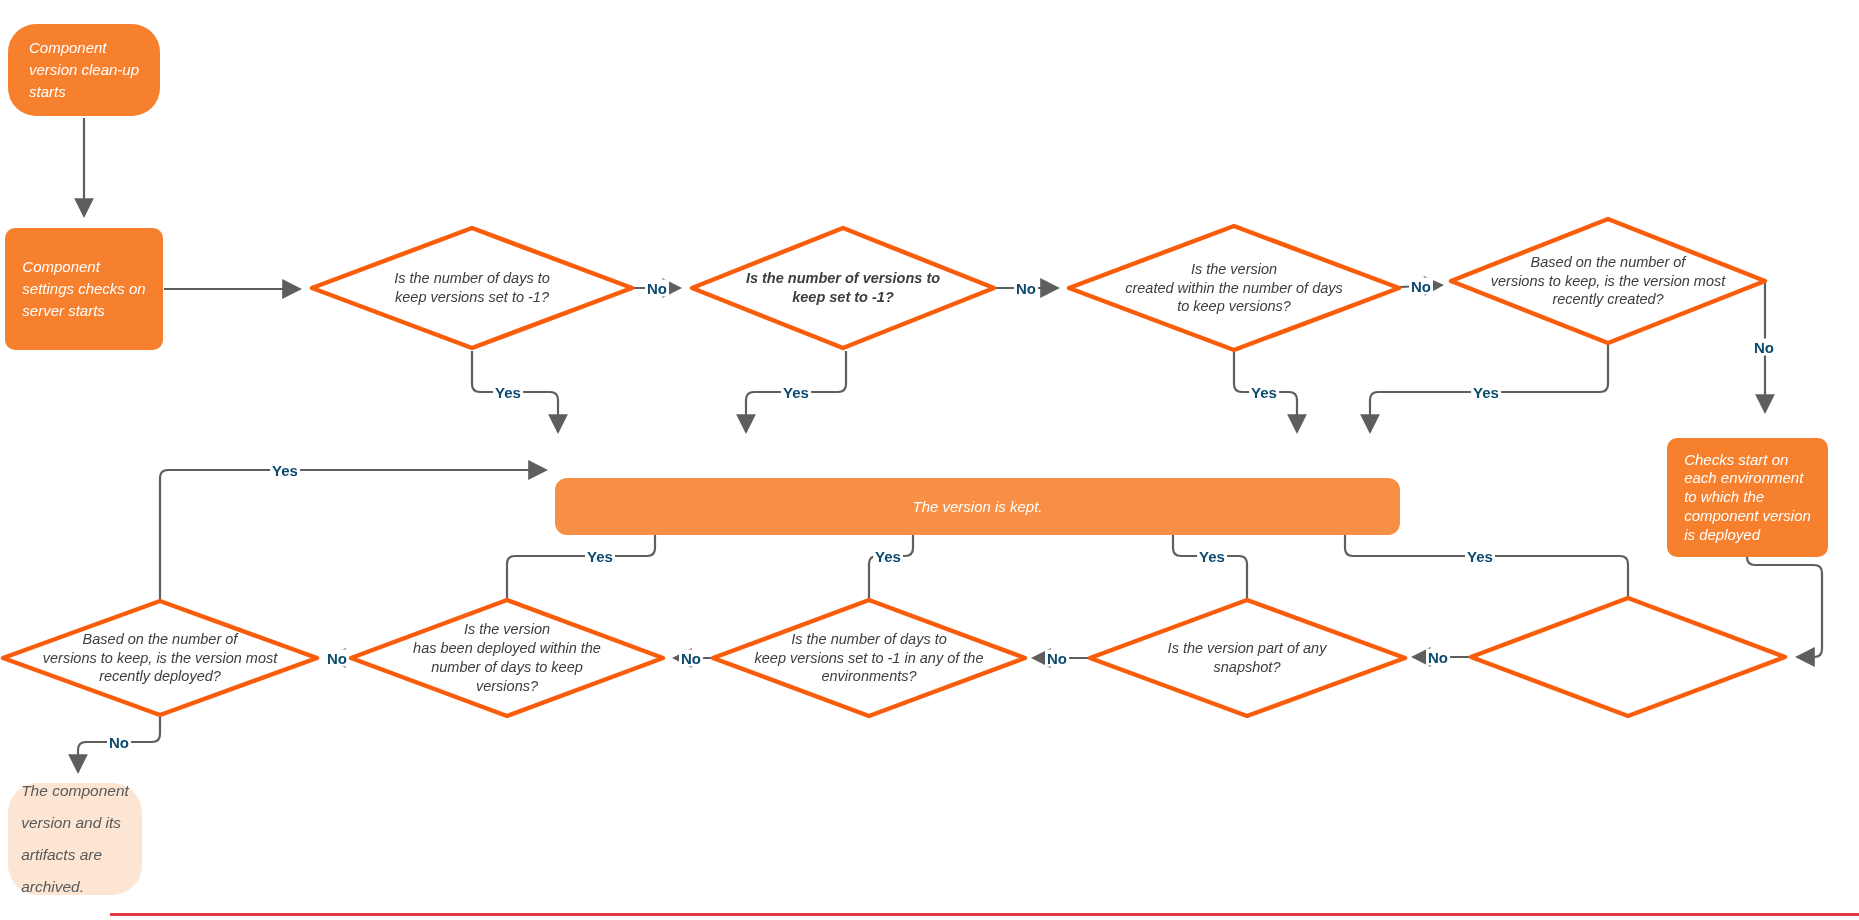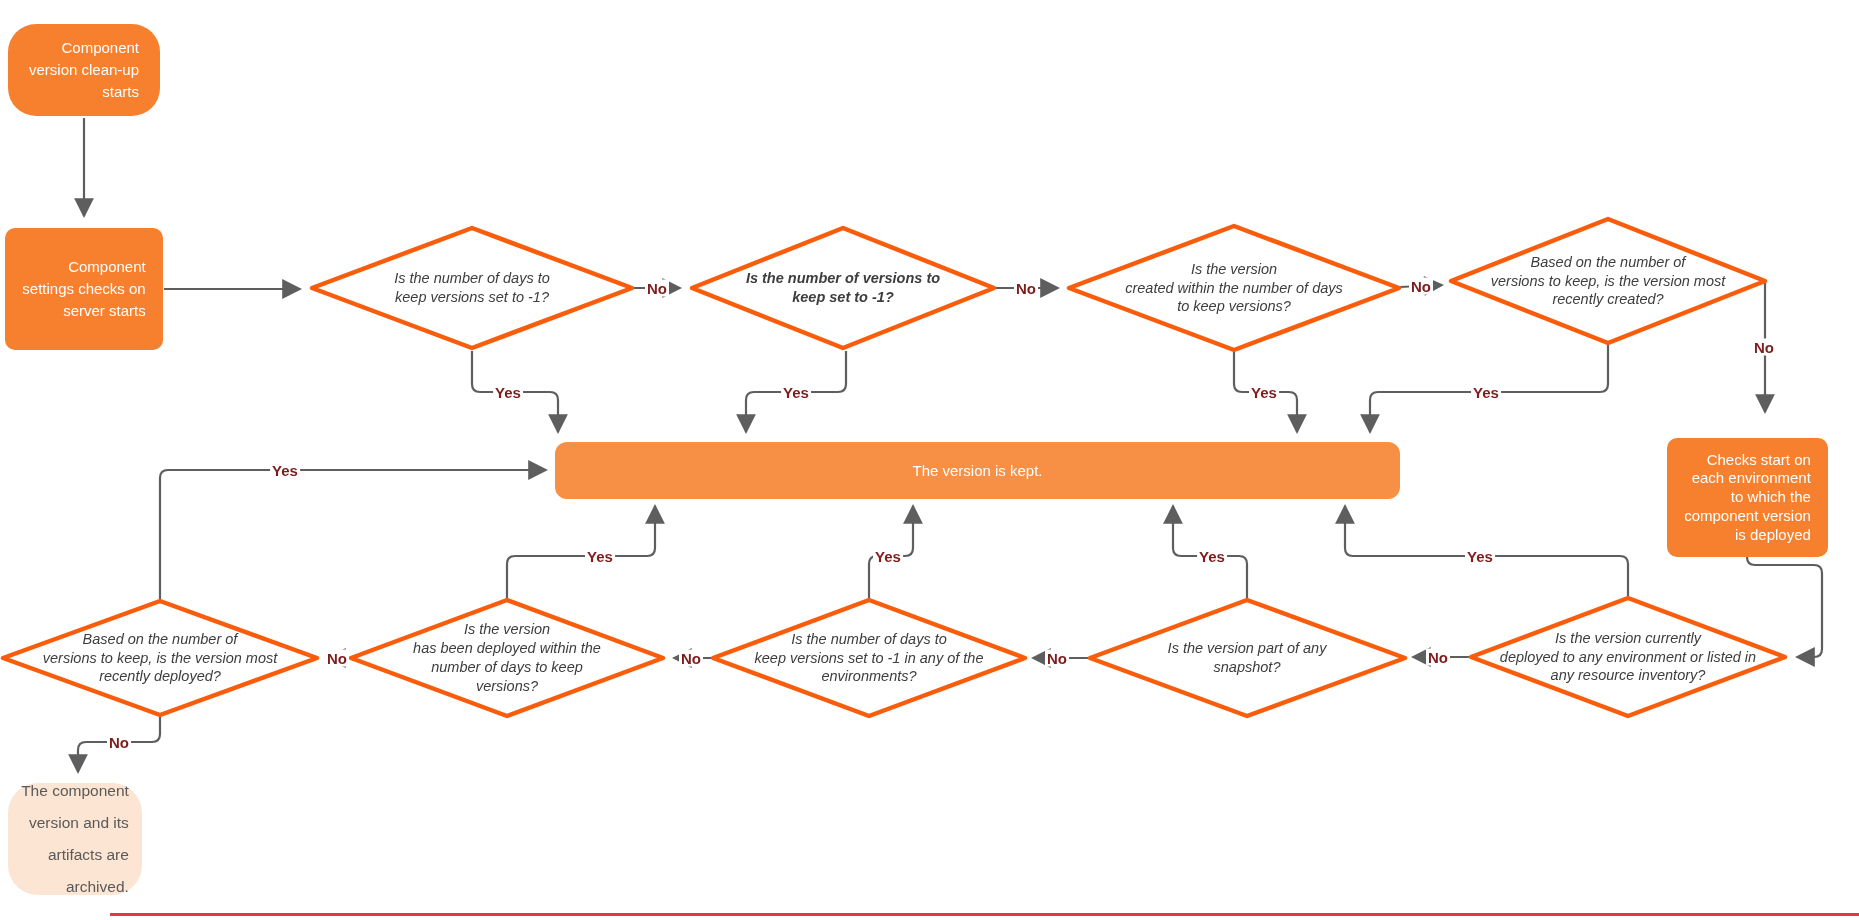--- a/index.html
+++ b/index.html
@@ -3,34 +3,34 @@
 <meta charset="utf-8">
 <style>
   html,body{margin:0;padding:0;background:#ffffff;}
   #stage{
     position:relative;width:1859px;height:920px;overflow:hidden;
     font-family:"Liberation Sans", sans-serif;background:#ffffff;
   }
   #edges{position:absolute;left:0;top:0;width:1859px;height:920px;}
   .node{
     position:absolute;display:flex;align-items:center;justify-content:center;
-    text-align:right;color:#ffffff;font-size:15px;line-height:1.45;
+    text-align:left;font-style:italic;color:#ffffff;font-size:15px;line-height:1.45;
     white-space:pre-line;box-sizing:border-box;
   }
   .fill-node{background:var(--node-fill);}
-  .bar-node{background:var(--bar-fill);}
+  .bar-node{background:var(--bar-fill);margin-top:36px;}
   .archived-node{background:var(--archived-fill);color:#5a5a5a;line-height:2.05;font-size:15.5px;}
   .diamond-text{
     position:absolute;display:flex;align-items:center;justify-content:center;
     text-align:center;font-style:italic;color:#3d3d3d;font-size:14.5px;line-height:1.3;
     white-space:pre-line;pointer-events:none;
   }
   .edge-label{
     position:absolute;transform:translate(-50%,-50%);
-    background:#ffffff;color:#7f1d1d;font-weight:bold;font-size:15px;
+    background:#ffffff;color:#0c4a6e;font-weight:bold;font-size:15px;
     line-height:1;padding:1px 2px;white-space:nowrap;
   }
   .bottom-rule{position:absolute;left:110px;top:913px;width:1749px;height:3px;background:var(--bottom-rule);}
   .diamond{fill:#ffffff;stroke:var(--diamond-stroke);stroke-width:4.5;stroke-linejoin:round;}
   .edge{fill:none;stroke:var(--edge);stroke-width:2.2;}
 </style>
 </head>
 <body>
 
 <div id="stage">
@@ -111,23 +111,20 @@
 recently deployed?</div>
   <div class="diamond-text" style="left:347px;top:598px;width:320px;height:120px;">Is the version
 has been deployed within the
 number of days to keep
 versions?</div>
   <div class="diamond-text" style="left:709px;top:598px;width:320px;height:120px;">Is the number of days to
 keep versions set to -1 in any of the
 environments?</div>
   <div class="diamond-text" style="left:1087px;top:598px;width:320px;height:120px;">Is the version part of any
 snapshot?</div>
-  <div class="diamond-text" style="left:1468px;top:597px;width:320px;height:120px;">Is the version currently
-deployed to any environment or listed in
-any resource  inventory?</div>
 
   <div class="edge-label" style="left:657px;top:288px;">No</div>
   <div class="edge-label" style="left:1026px;top:288px;">No</div>
   <div class="edge-label" style="left:1421px;top:286px;">No</div>
   <div class="edge-label" style="left:508px;top:392px;">Yes</div>
   <div class="edge-label" style="left:796px;top:392px;">Yes</div>
   <div class="edge-label" style="left:1264px;top:392px;">Yes</div>
   <div class="edge-label" style="left:1486px;top:392px;">Yes</div>
   <div class="edge-label" style="left:1764px;top:347px;">No</div>
   <div class="edge-label" style="left:285px;top:470px;">Yes</div>

